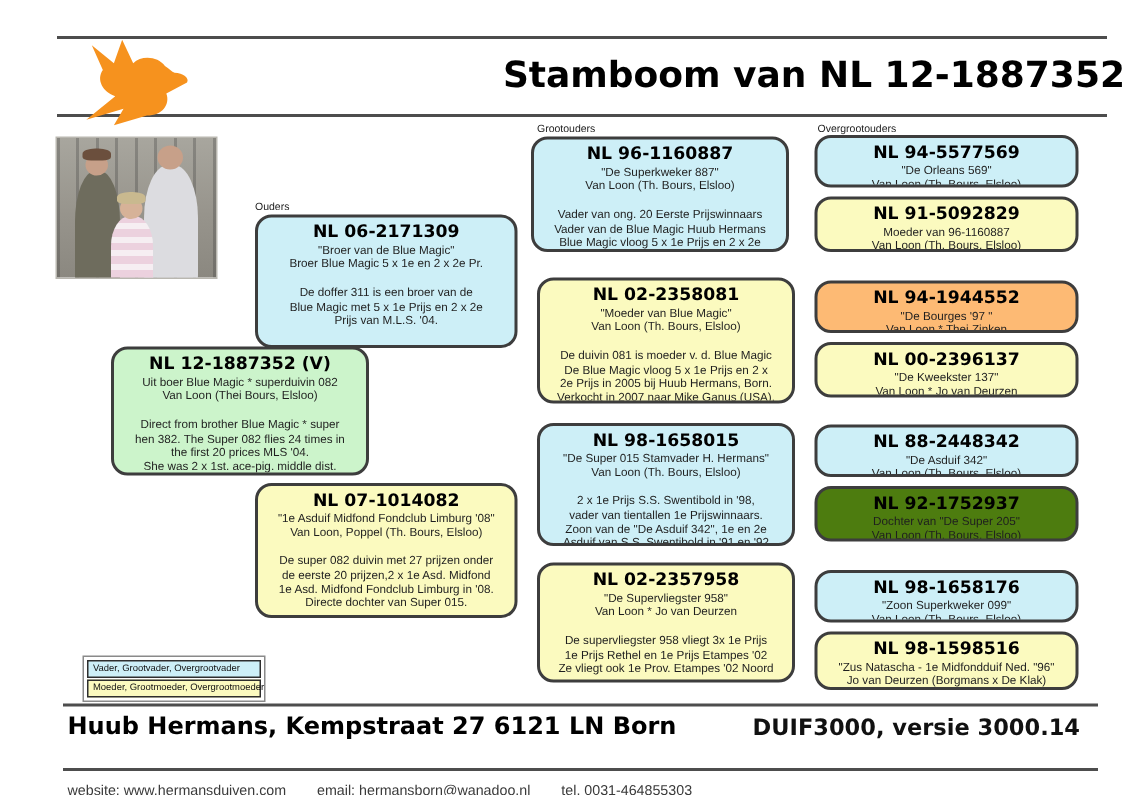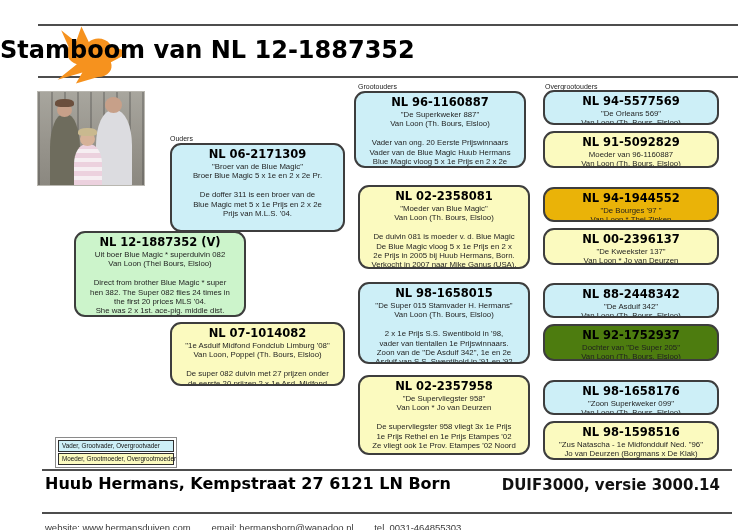--- a/index.html
+++ b/index.html
@@ -2,21 +2,21 @@
 <html><head>
 <meta charset="utf-8">
 <style>
   html,body { margin:0; padding:0; background:#fff; }
   #page {
     position:relative; width:750px; height:530px; background:#ffffff;
     font-family:"Liberation Sans", sans-serif; overflow:hidden;
   }
   .rule { position:absolute; background:#4d4d4d; height:2px; }
   #title {
-    position:absolute; left:0; right:0; top:36px; text-align:left;
+    position:absolute; left:0; right:0; top:36px; text-align:right;
     font-family:"DejaVu Sans", sans-serif; font-weight:bold; font-size:24px; color:#000;
   }
   #logo { position:absolute; left:52px; top:24px; width:92px; height:62px; }
   .col-label { position:absolute; font-size:7px; color:#222; }
   
   #photo {
     position:absolute; left:38px; top:92px; width:106px; height:93px;
     background:
       repeating-linear-gradient(90deg, rgba(50,50,50,.28) 0 2px, rgba(0,0,0,0) 2px 13px),
       linear-gradient(180deg,#a8a69e 0%, #97948c 55%, #8b8880 100%);
@@ -100,21 +100,21 @@
     <div class="pbox-body">
         <div class="pline">"Broer van de Blue Magic"</div>
         <div class="pline">Broer Blue Magic 5 x 1e en 2 x 2e Pr.</div>
         <div class="pline">&nbsp;</div>
         <div class="pline">De doffer 311 is een broer van de</div>
         <div class="pline">Blue Magic met 5 x 1e Prijs en 2 x 2e</div>
         <div class="pline">Prijs van M.L.S. '04.</div>
       </div>
   </div>
 
-  <div class="pbox" style="left: 170px; top: 322px; width: 175px; height: 64px; background-color: rgb(251, 250, 191);">
+  <div class="pbox" style="left: 170px; top: 322px; width: 175px; height: 90px; background-color: rgb(251, 250, 191);">
     <div class="pbox-title">NL 07-1014082</div>
     <div class="pbox-body">
         <div class="pline">"1e Asduif Midfond Fondclub Limburg '08"</div>
         <div class="pline">Van Loon, Poppel (Th. Bours, Elsloo)</div>
         <div class="pline">&nbsp;</div>
         <div class="pline">De super 082 duivin met 27 prijzen onder</div>
         <div class="pline">de eerste 20 prijzen,2 x 1e Asd. Midfond</div>
         <div class="pline">1e Asd. Midfond Fondclub Limburg in '08.</div>
         <div class="pline">Directe dochter van Super 015.</div>
       </div>
@@ -174,21 +174,21 @@
         <div class="pline">Van Loon (Th. Bours, Elsloo)</div>
       </div>
   </div>
   <div class="pbox" style="left: 543px; top: 131px; width: 176px; height: 37px; background-color: rgb(251, 250, 191);">
     <div class="pbox-title">NL 91-5092829</div>
     <div class="pbox-body">
         <div class="pline">Moeder van 96-1160887</div>
         <div class="pline">Van Loon (Th. Bours, Elsloo)</div>
       </div>
   </div>
-  <div class="pbox" style="left: 543px; top: 187px; width: 176px; height: 35px; background-color: #eab308;">
+  <div class="pbox" style="left: 543px; top: 187px; width: 176px; height: 35px; background-color: #fdba74;">
     <div class="pbox-title">NL 94-1944552</div>
     <div class="pbox-body">
         <div class="pline">"De Bourges '97 "</div>
         <div class="pline">Van Loon * Thei Zinken</div>
       </div>
   </div>
   <div class="pbox" style="left: 543px; top: 228px; width: 176px; height: 37px; background-color: rgb(251, 250, 191);">
     <div class="pbox-title">NL 00-2396137</div>
     <div class="pbox-body">
         <div class="pline">"De Kweekster 137"</div>

